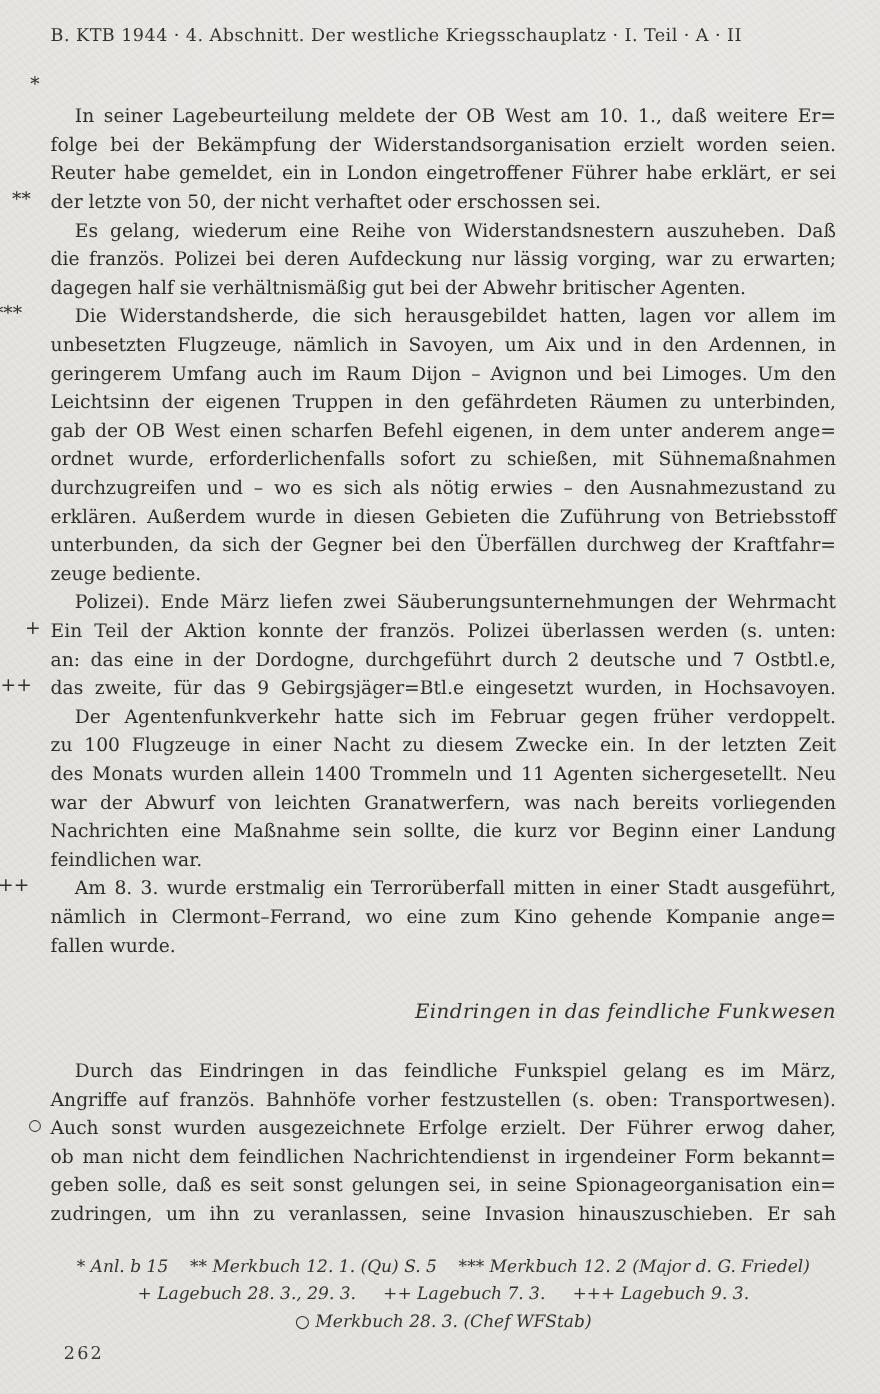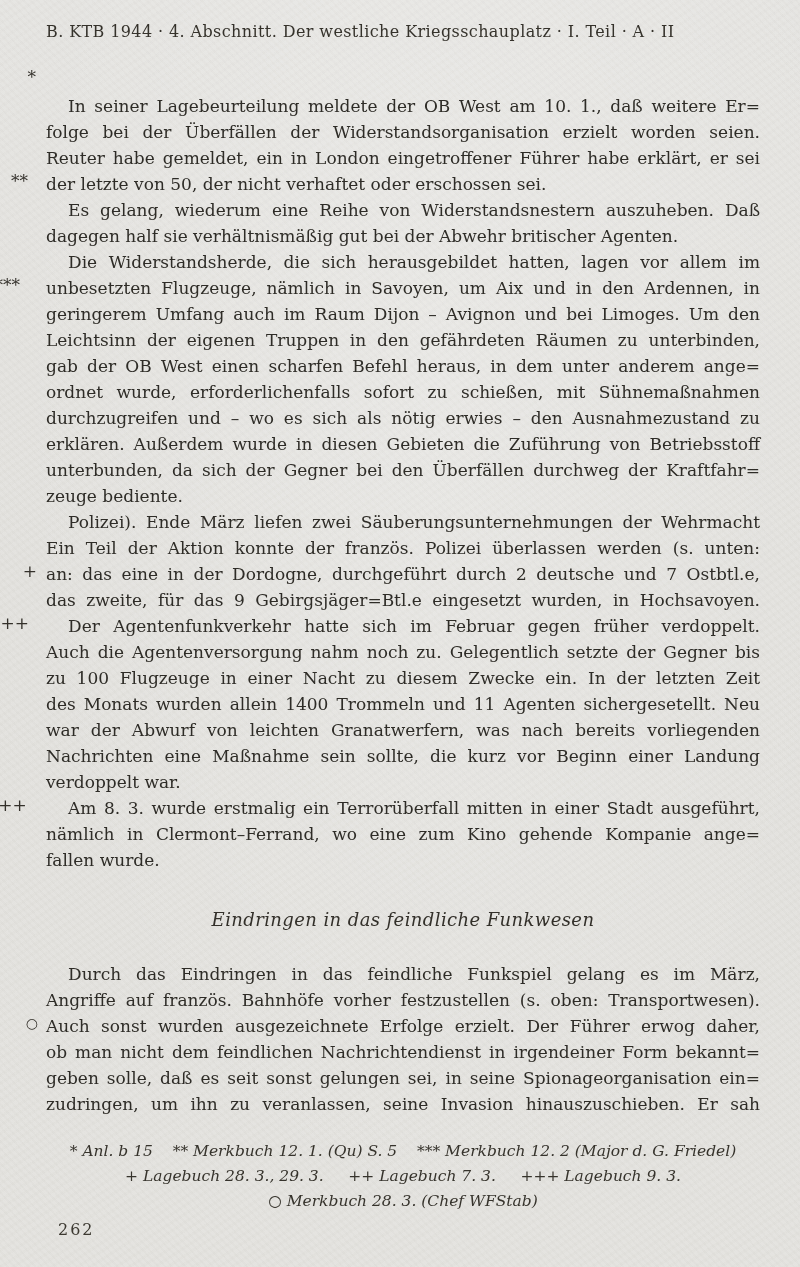--- a/index.html
+++ b/index.html
@@ -24,21 +24,21 @@
   .text-col{position:absolute;left:46px;top:48px;width:714px;margin-top:45px;}
   .para .line{
     font-size:17px;line-height:26px;
     text-align:justify;text-align-last:justify;
     color:#2e2c27;
   }
   .para .line.last{text-align-last:left;}
   .para .line:first-child{padding-left:22px;}
   .section-heading{
     margin:34px 0 28px 0;
-    text-align:center;font-style:italic;
+    text-align:right;font-style:italic;
     font-size:18px;line-height:26px;letter-spacing:.4px;
     color:#33302a;
   }
   .footnotes{margin-top:22px;font-style:italic;color:#36332c;}
   .footnotes .bl{
     font-size:15.5px;line-height:25px;
     text-align:center;white-space:pre-wrap;
   }
   .marker{
     position:absolute;
@@ -63,54 +63,54 @@
   <span class="marker" style="left:-14px;top:272px">***</span>
   <span class="marker" style="left:3px;top:558px">+</span>
   <span class="marker" style="left:-5px;top:610px">++</span>
   <span class="marker" style="left:-16px;top:792px">+++</span>
   <span class="marker circle" style="left:4px;top:1010px">○</span>
 
   <div class="text-col">
     <div>
         <div class="para">
           <div class="line">In seiner Lagebeurteilung meldete der OB West am 10. 1., daß weitere Er=</div>
-          <div class="line">folge bei der Überfällen der Widerstandsorganisation erzielt worden seien.</div>
+          <div class="line">folge bei der Bekämpfung der Widerstandsorganisation erzielt worden seien.</div>
           <div class="line">Reuter habe gemeldet, ein in London eingetroffener Führer habe erklärt, er sei</div>
           <div class="line last">der letzte von 50, der nicht verhaftet oder erschossen sei.</div>
         </div>
         <div class="para">
           <div class="line">Es gelang, wiederum eine Reihe von Widerstandsnestern auszuheben. Daß</div>
+          <div class="line">die französ. Polizei bei deren Aufdeckung nur lässig vorging, war zu erwarten;</div>
           <div class="line last">dagegen half sie verhältnismäßig gut bei der Abwehr britischer Agenten.</div>
         </div>
         <div class="para">
           <div class="line">Die Widerstandsherde, die sich herausgebildet hatten, lagen vor allem im</div>
           <div class="line">unbesetzten Flugzeuge, nämlich in Savoyen, um Aix und in den Ardennen, in</div>
           <div class="line">geringerem Umfang auch im Raum Dijon – Avignon und bei Limoges. Um den</div>
           <div class="line">Leichtsinn der eigenen Truppen in den gefährdeten Räumen zu unterbinden,</div>
-          <div class="line">gab der OB West einen scharfen Befehl heraus, in dem unter anderem ange=</div>
+          <div class="line">gab der OB West einen scharfen Befehl eigenen, in dem unter anderem ange=</div>
           <div class="line">ordnet wurde, erforderlichenfalls sofort zu schießen, mit Sühnemaßnahmen</div>
           <div class="line">durchzugreifen und – wo es sich als nötig erwies – den Ausnahmezustand zu</div>
           <div class="line">erklären. Außerdem wurde in diesen Gebieten die Zuführung von Betriebsstoff</div>
           <div class="line">unterbunden, da sich der Gegner bei den Überfällen durchweg der Kraftfahr=</div>
           <div class="line last">zeuge bediente.</div>
         </div>
         <div class="para">
           <div class="line">Polizei). Ende März liefen zwei Säuberungsunternehmungen der Wehrmacht</div>
           <div class="line">Ein Teil der Aktion konnte der französ. Polizei überlassen werden (s. unten:</div>
           <div class="line">an: das eine in der Dordogne, durchgeführt durch 2 deutsche und 7 Ostbtl.e,</div>
           <div class="line">das zweite, für das 9 Gebirgsjäger=Btl.e eingesetzt wurden, in Hochsavoyen.</div>
         </div>
         <div class="para">
           <div class="line">Der Agentenfunkverkehr hatte sich im Februar gegen früher verdoppelt.</div>
-          <div class="line">Auch die Agentenversorgung nahm noch zu. Gelegentlich setzte der Gegner bis</div>
           <div class="line">zu 100 Flugzeuge in einer Nacht zu diesem Zwecke ein. In der letzten Zeit</div>
           <div class="line">des Monats wurden allein 1400 Trommeln und 11 Agenten sichergesetellt. Neu</div>
           <div class="line">war der Abwurf von leichten Granatwerfern, was nach bereits vorliegenden</div>
           <div class="line">Nachrichten eine Maßnahme sein sollte, die kurz vor Beginn einer Landung</div>
-          <div class="line last">verdoppelt war.</div>
+          <div class="line last">feindlichen war.</div>
         </div>
         <div class="para">
           <div class="line">Am 8. 3. wurde erstmalig ein Terrorüberfall mitten in einer Stadt ausgeführt,</div>
           <div class="line">nämlich in Clermont–Ferrand, wo eine zum Kino gehende Kompanie ange=</div>
           <div class="line last">fallen wurde.</div>
         </div>
       </div>
     <div class="section-heading">Eindringen in das feindliche Funkwesen</div>
     <div>
         <div class="para">

